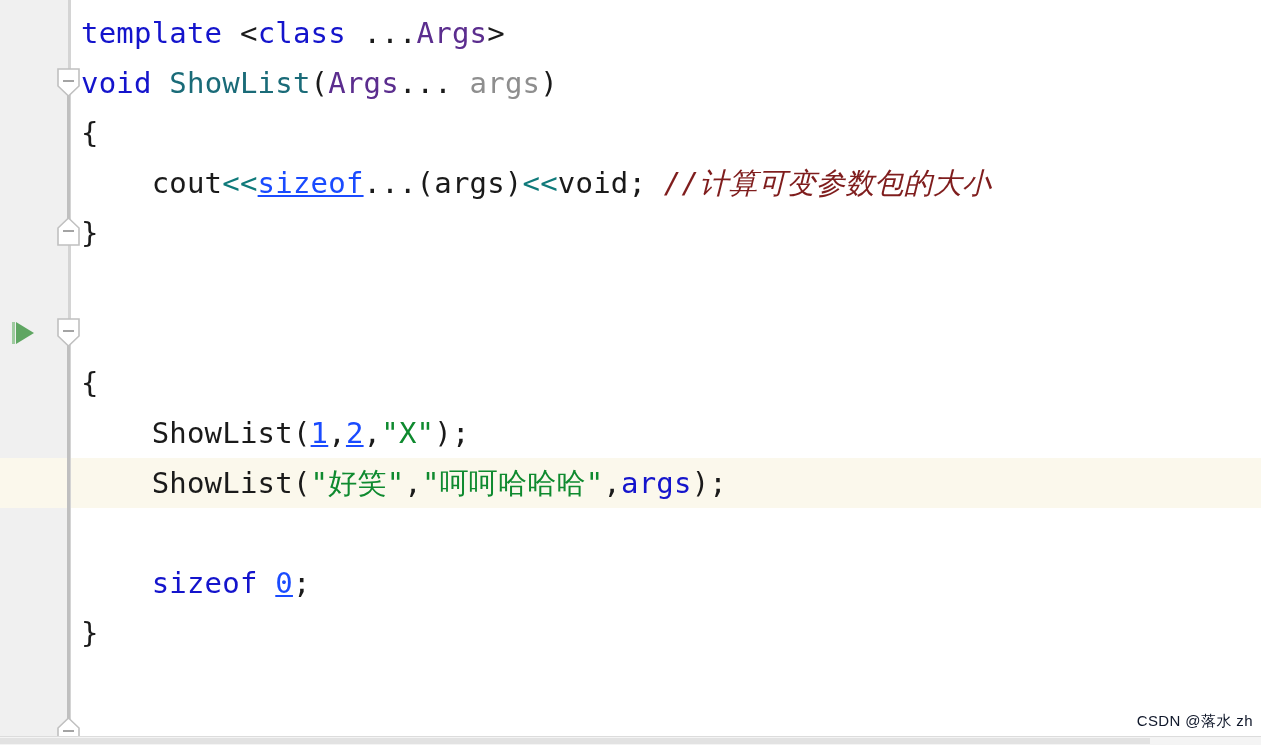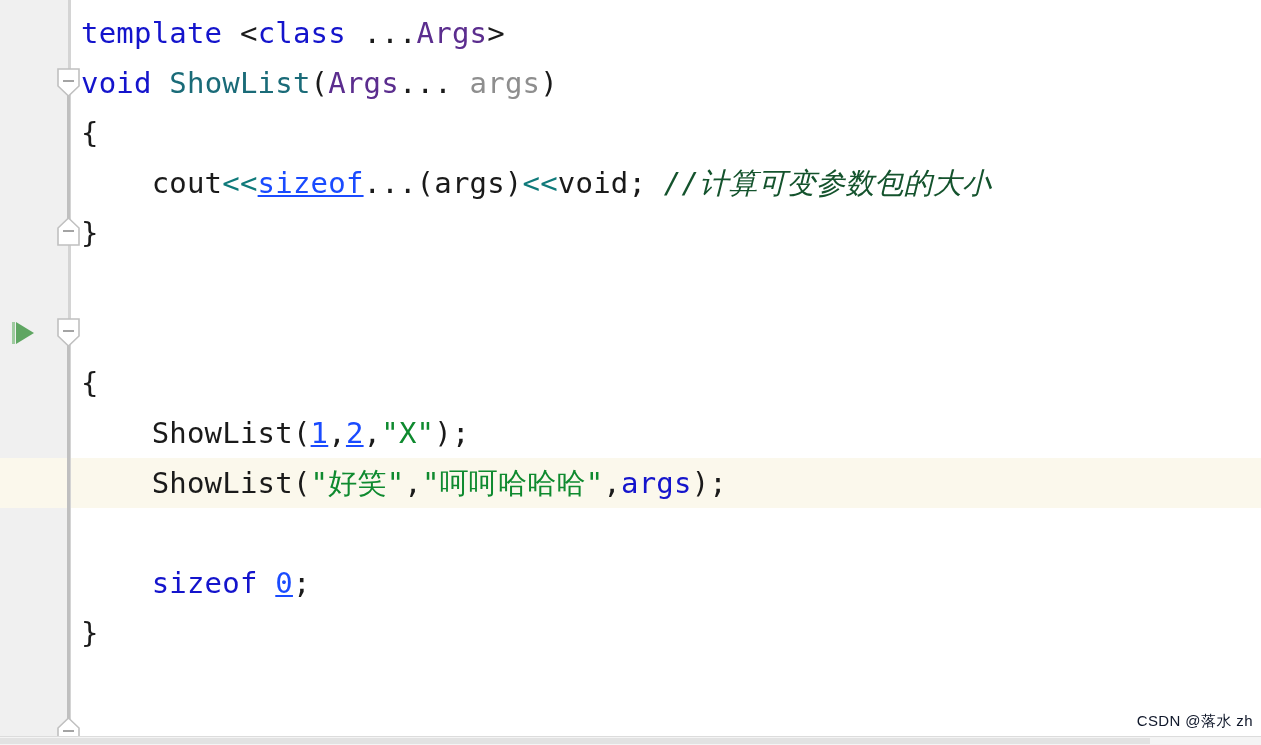--- a/index.html
+++ b/index.html
@@ -73,21 +73,21 @@
 
   
   .tok-kw      { color: #1414cc; }
   .tok-fn      { color: #1a6b78; }
   .tok-type    { color: #5b2d8e; }
   .tok-param   { color: #8e8e8e; }
   .tok-num     { color: #1a4bff; text-decoration: underline; }
   .tok-str     { color: #0f8a2f; }
   .tok-op      { color: #0f7a7a; }
   .tok-plain   { color: #1a1a1a; }
-  .tok-comment { color: #14532d; font-style: italic; }
+  .tok-comment { color: #7f1d1d; font-style: italic; }
 
   
   .run-marker {
     position: absolute;
     left: 9px;
     width: 30px;
     height: 30px;
     z-index: 5;
   }
 

